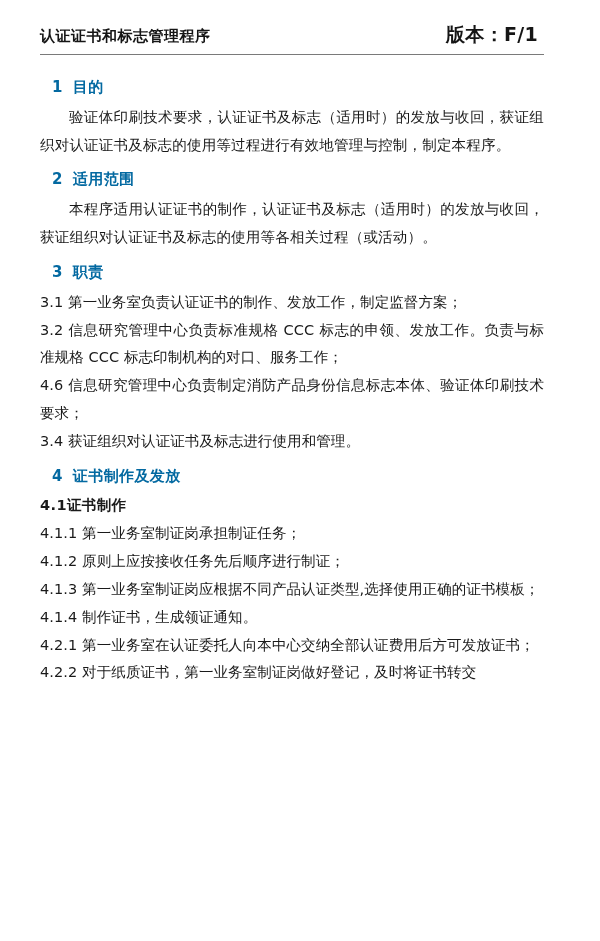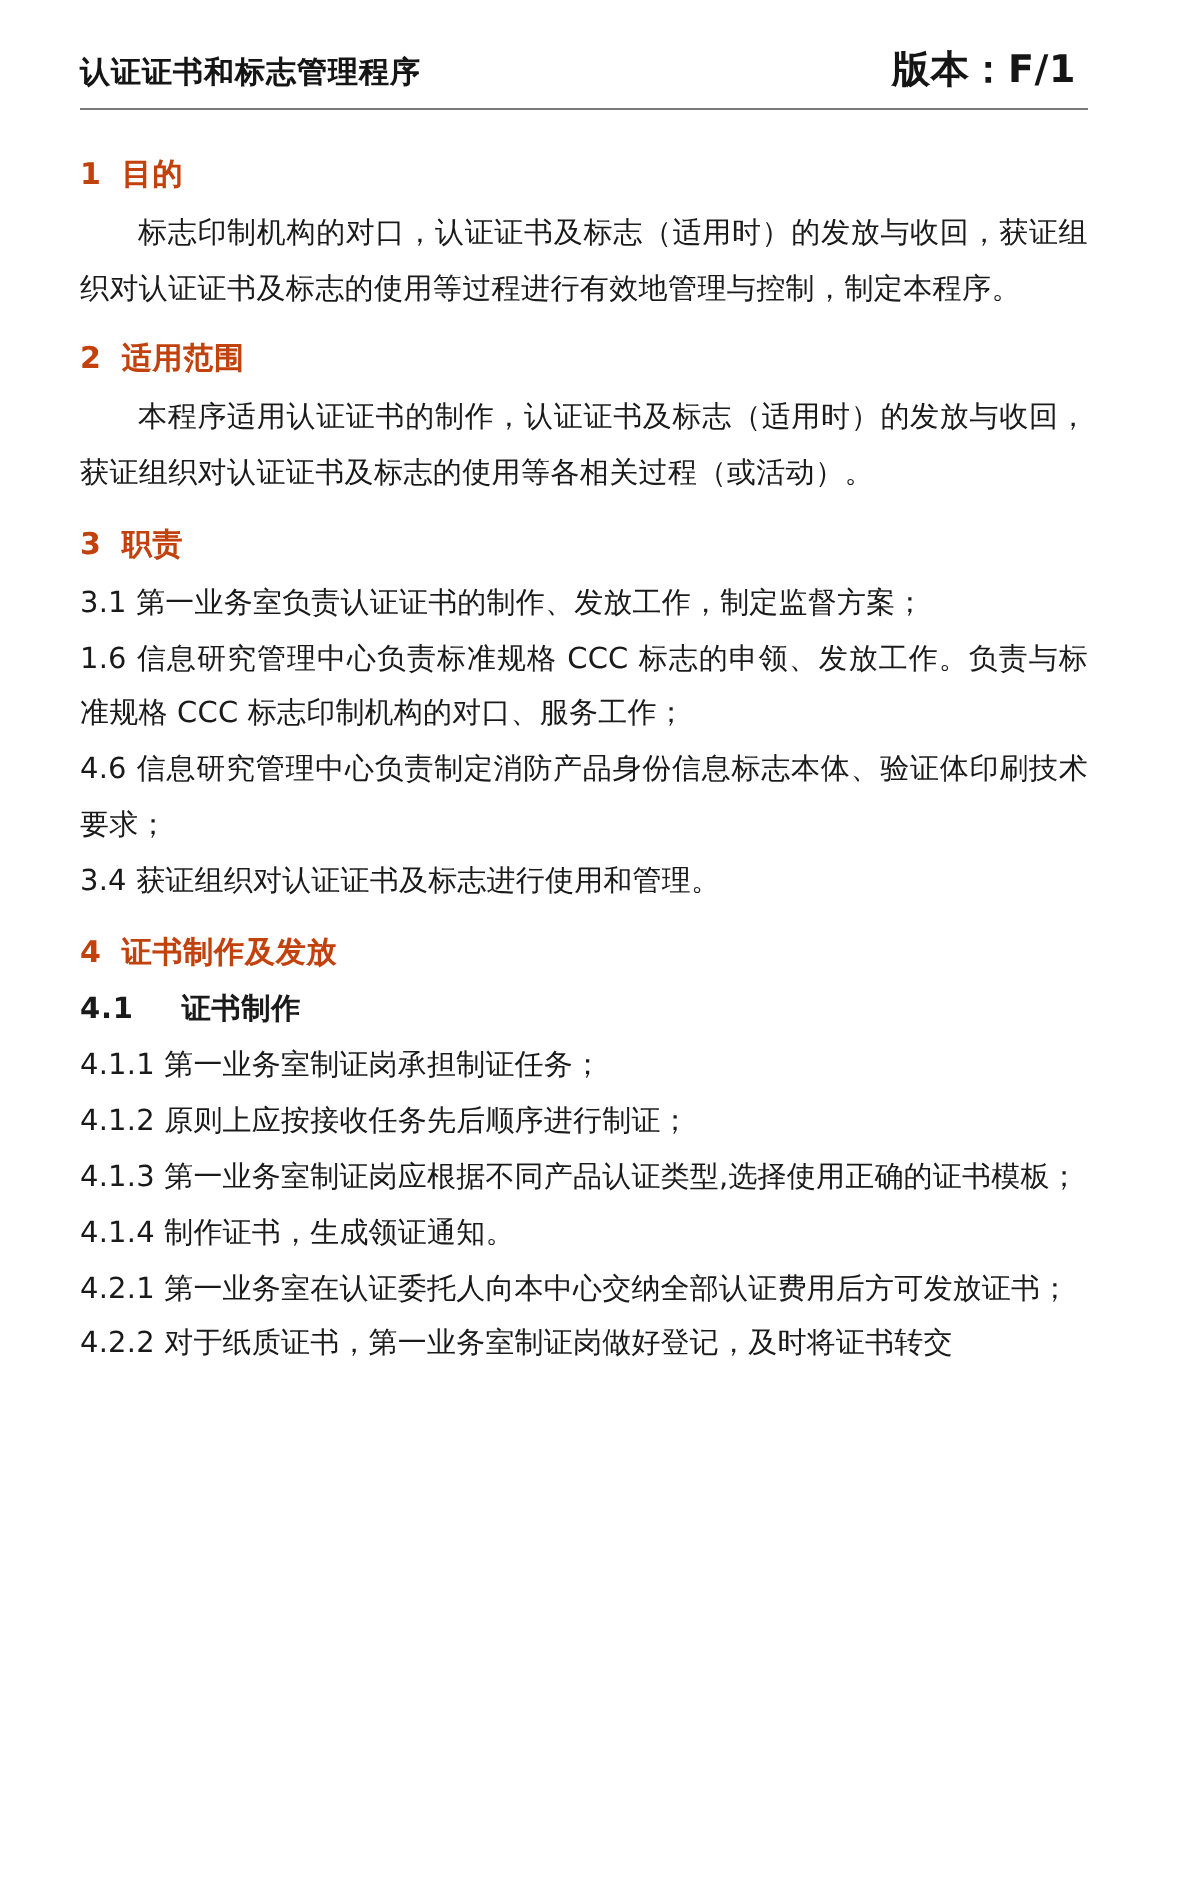--- a/index.html
+++ b/index.html
@@ -46,22 +46,22 @@
     padding-right: 6px;
   }
   
   .body-content {
     font-size: 14.5px;
     line-height: 1.92;
   }
   .h-sec {
     font-size: 15px;
     font-weight: 700;
-    color: #c2410c;
-    margin: 6px 0 2px 0;
+    color: #0369a1;
+    margin: 6px 0 2px 12px;
     letter-spacing: 0.4px;
   }
   .h-sec .num {
     margin-right: 10px;
   }
   .p-indent {
     text-indent: 2em;
     margin: 0 0 2px 0;
     text-align: justify;
     letter-spacing: 0.2px;
@@ -70,50 +70,50 @@
     margin: 0;
     text-align: justify;
     letter-spacing: 0.1px;
   }
   .p-sub {
     margin: 0;
     font-weight: 700;
     letter-spacing: 0.4px;
   }
   .p-sub .lbl {
-    margin-left: 24px;
+    margin-left: 0;
   }
 </style>
 </head>
 <body>
 
 <div class="page">
 
   <div class="doc-header">
     <div class="title">认证证书和标志管理程序</div>
     <div class="version">版本：F/1</div>
   </div>
 
   <div class="body-content">
 
     <div class="h-sec">
       <span class="num">1</span><span>目的</span>
     </div>
-    <p class="p-indent">标志印制机构的对口，认证证书及标志（适用时）的发放与收回，获证组织对认证证书及标志的使用等过程进行有效地管理与控制，制定本程序。</p>
+    <p class="p-indent">验证体印刷技术要求，认证证书及标志（适用时）的发放与收回，获证组织对认证证书及标志的使用等过程进行有效地管理与控制，制定本程序。</p>
 
     <div class="h-sec">
       <span class="num">2</span><span>适用范围</span>
     </div>
     <p class="p-indent">本程序适用认证证书的制作，认证证书及标志（适用时）的发放与收回，获证组织对认证证书及标志的使用等各相关过程（或活动）。</p>
 
     <div class="h-sec">
       <span class="num">3</span><span>职责</span>
     </div>
     <p class="p-flat">3.1 第一业务室负责认证证书的制作、发放工作，制定监督方案；</p>
-    <p class="p-flat">1.6 信息研究管理中心负责标准规格 CCC 标志的申领、发放工作。负责与标准规格 CCC 标志印制机构的对口、服务工作；</p>
+    <p class="p-flat">3.2 信息研究管理中心负责标准规格 CCC 标志的申领、发放工作。负责与标准规格 CCC 标志印制机构的对口、服务工作；</p>
     <p class="p-flat">4.6 信息研究管理中心负责制定消防产品身份信息标志本体、验证体印刷技术要求；</p>
     <p class="p-flat">3.4 获证组织对认证证书及标志进行使用和管理。</p>
 
     <div class="h-sec">
       <span class="num">4</span><span>证书制作及发放</span>
     </div>
 
     <p class="p-sub">
       <span>4.1</span><span class="lbl">证书制作</span>
     </p>

